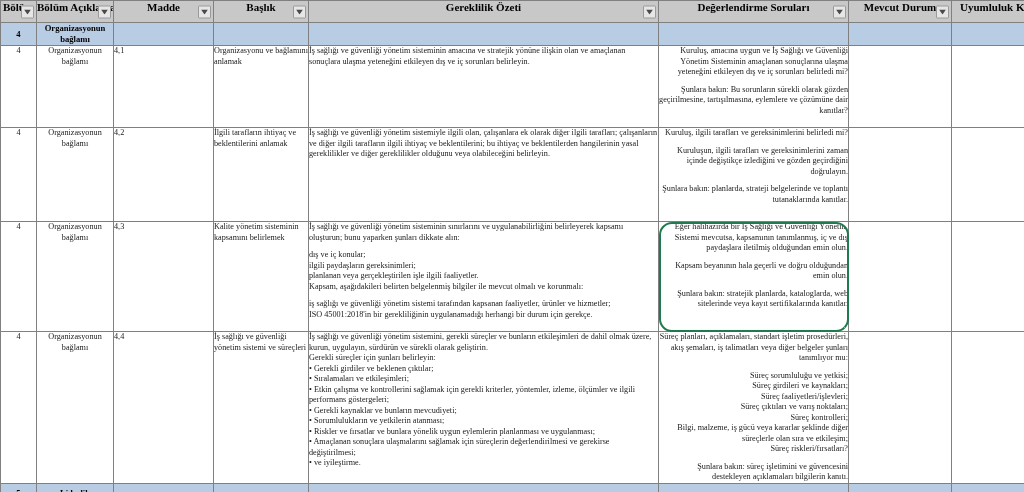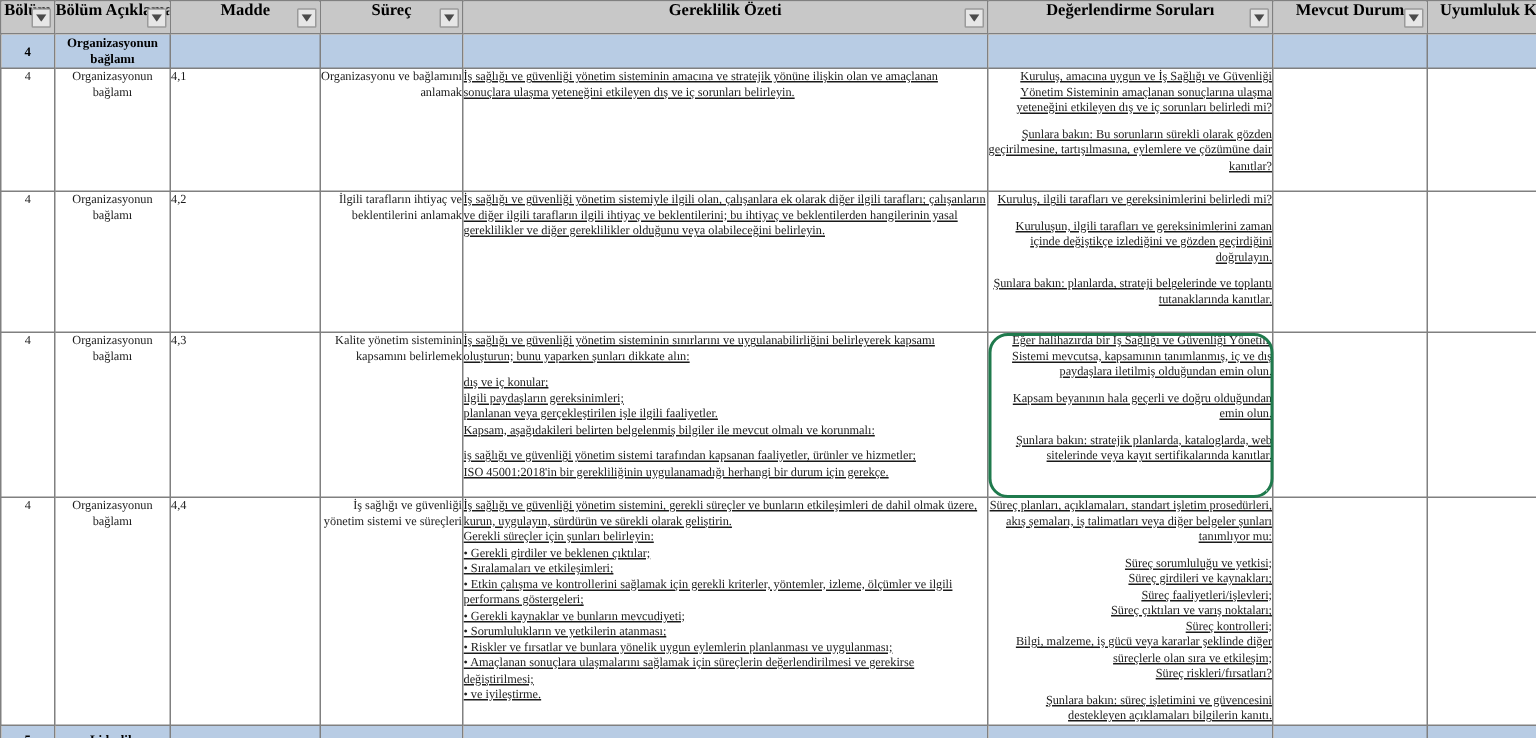--- a/index.html
+++ b/index.html
@@ -67,36 +67,36 @@
     font-size: 8.2px;
     line-height: 1.28;
     color: #1a1a1a;
     padding: 2px 3px 2px 3px;
     background: #ffffff;
     overflow: hidden;
   }
   td.c-bolum   { text-align: center; vertical-align: middle; }
   td.c-aciklama{ text-align: center; vertical-align: middle; margin-left: 36px; }
   td.c-madde   { text-align: left; vertical-align: middle; }
-  td.c-baslik  { text-align: right;   vertical-align: middle; }
+  td.c-baslik  { text-align: left;   vertical-align: middle; }
   td.c-ozet    { text-align: left;   vertical-align: top; }
   td.c-sorular { text-align: right;   vertical-align: top; }
   td.c-durum, td.c-kanit { background:#ffffff; }
 
   tr.section-row td {
     background: #b8cce4;
     font-weight: bold;
     font-size: 8.6px;
     text-align: center;
     vertical-align: middle;
     color: #000;
   }
   tr.section-row td.c-aciklama { font-weight: bold; }
 
-  .para { margin: 0 0 0 0; text-decoration: underline; }
+  .para { margin: 0 0 0 0; }
   .spacer { height: 7px; }
 
   
   td.selected {
     outline: 2px solid #1f7a4d;
     outline-offset: -2px;
     position: relative;
     border-radius: 13px;
   }
   td.selected::after {
@@ -143,21 +143,21 @@
         </th>
         <th>
           <span class="hdr-label">Madde</span>
           <span class="filter-btn">
             <svg width="7" height="5" viewBox="0 0 7 5">
                 <path d="M0 0 L7 0 L3.5 5 Z" fill="#4a4a4a"></path>
               </svg>
           </span>
         </th>
         <th>
-          <span class="hdr-label">Süreç</span>
+          <span class="hdr-label">Başlık</span>
           <span class="filter-btn">
             <svg width="7" height="5" viewBox="0 0 7 5">
                 <path d="M0 0 L7 0 L3.5 5 Z" fill="#4a4a4a"></path>
               </svg>
           </span>
         </th>
         <th>
           <span class="hdr-label">Gereklilik Özeti</span>
           <span class="filter-btn">
             <svg width="7" height="5" viewBox="0 0 7 5">

